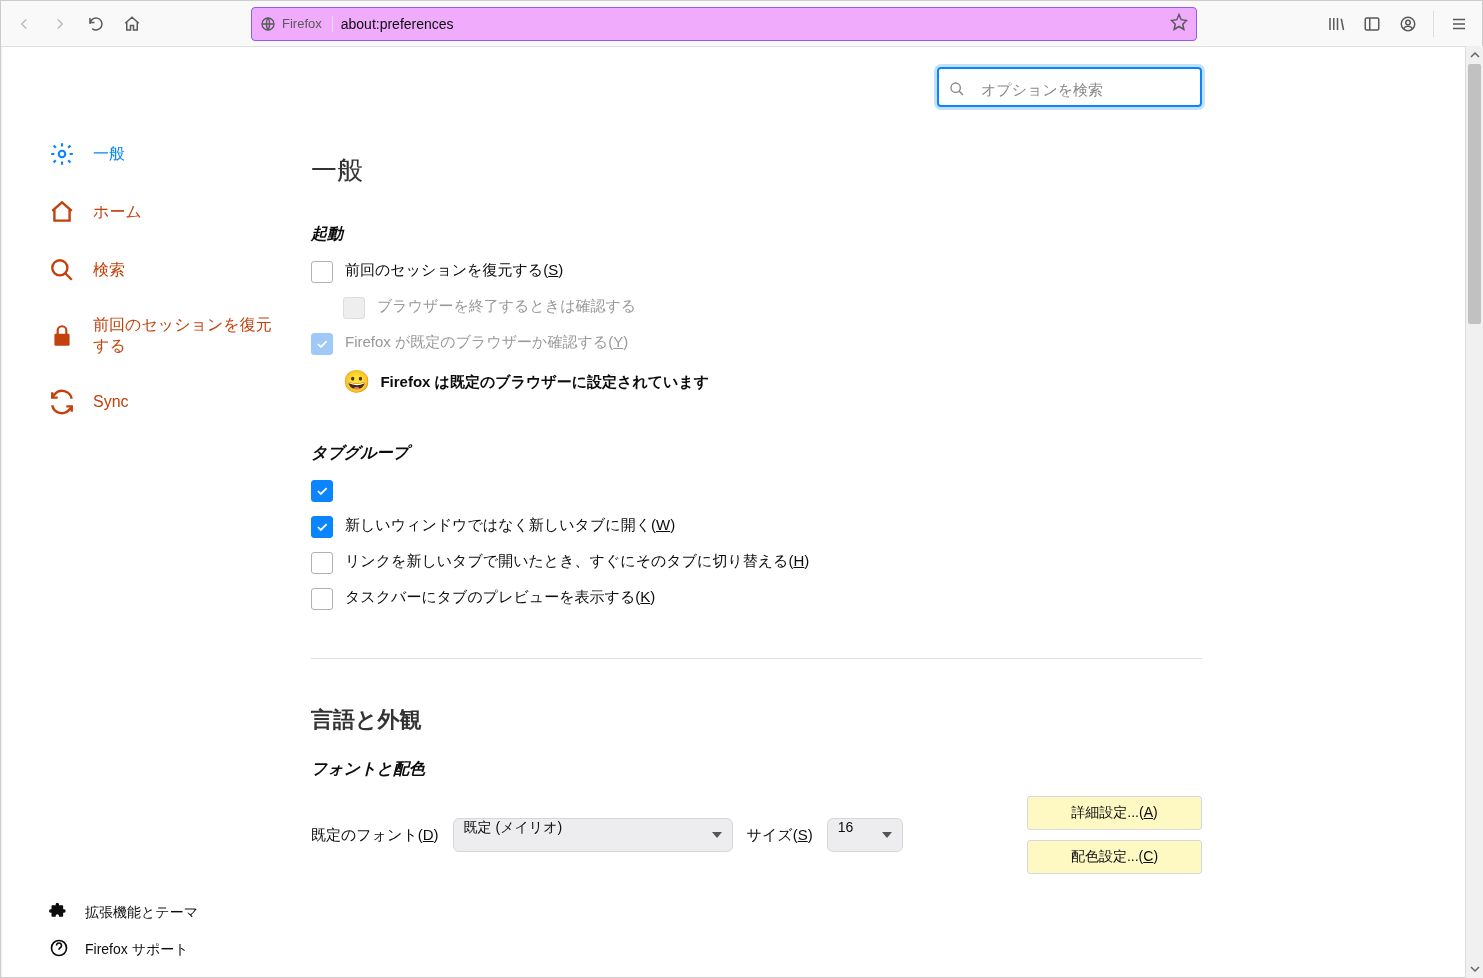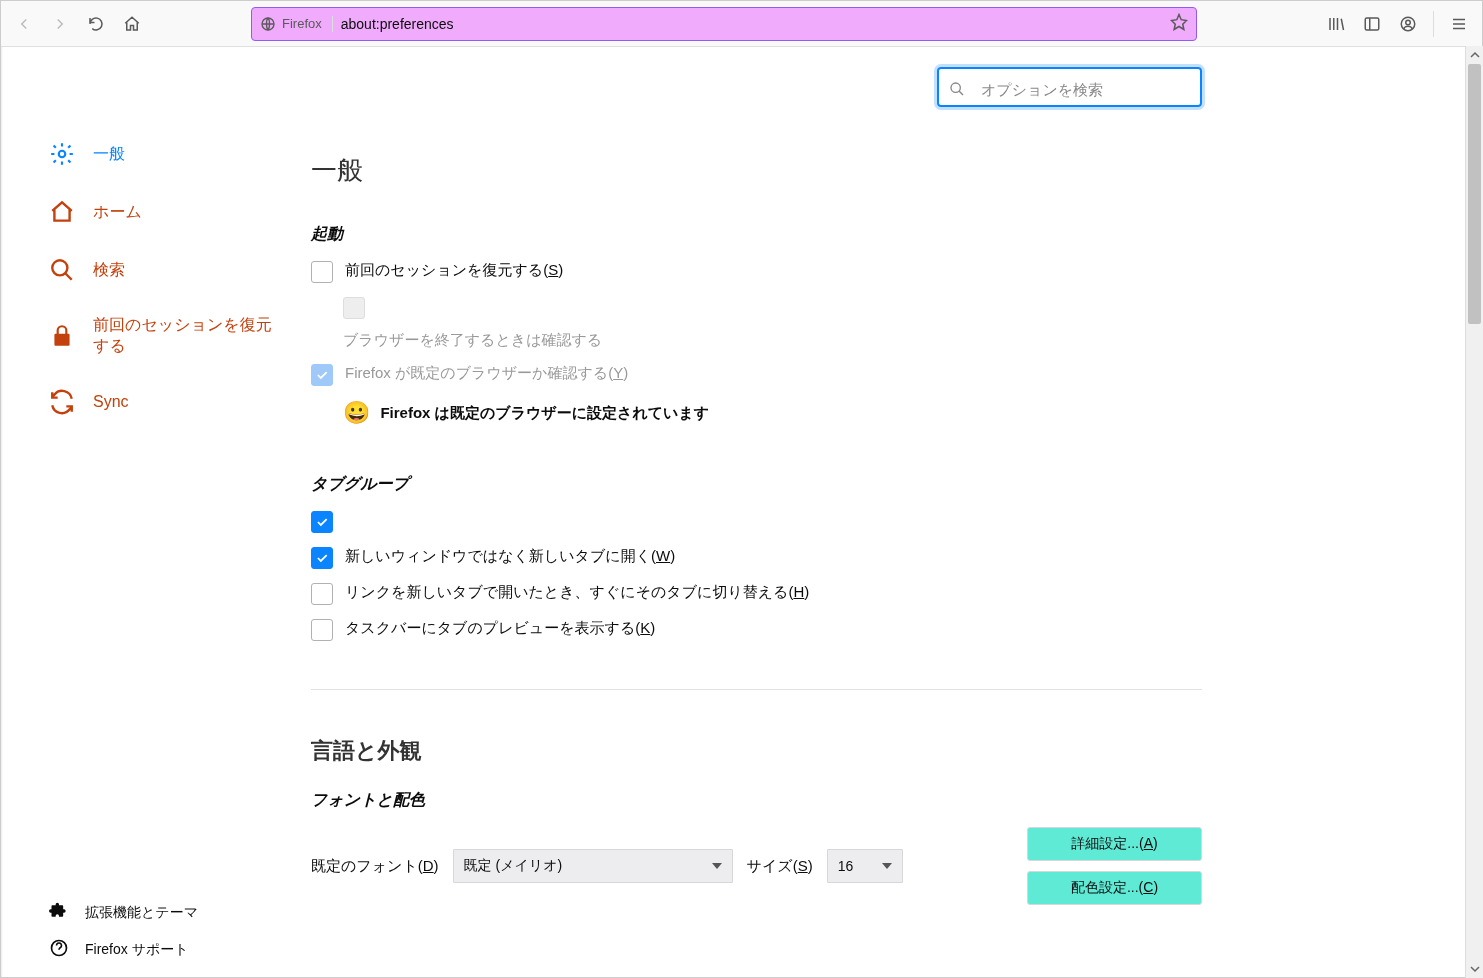--- a/index.html
+++ b/index.html
@@ -38,41 +38,41 @@
   .search-wrap { display: flex; justify-content: flex-end; }
   .search-box { width: 265px; height: 40px; border: 2px solid #0a84ff; border-radius: 4px; display: flex; align-items: flex-start; padding: 12px 10px; gap: 16px; box-shadow: 0 0 0 3px rgba(10,132,255,0.25); }
   .search-box svg { width: 16px; height: 16px; color: #888; }
   .search-box .ph { color: #888; font-size: 15px; }
 
   h1 { font-size: 26px; font-weight: 400; margin: 46px 0 36px 0; color: #333; }
   h2 { font-size: 22px; font-weight: 700; margin: 46px 0 24px 0; color: #333; }
   .section-title { font-size: 16px; font-weight: 700; margin-bottom: 16px; font-style: italic; }
 
   .check-row { display: flex; align-items: flex-start; gap: 12px; margin-bottom: 14px; font-size: 15px; }
-  .check-row.indent { margin-left: 32px; flex-direction: column; }
+  .check-row.indent { margin-left: 32px; }
   .check-row.disabled { color: #999; }
   .chk { width: 22px; height: 22px; border: 1px solid #b1b1b3; border-radius: 3px; background: #fff; display: flex; align-items: center; justify-content: center; flex-shrink: 0; }
   .chk.checked { background: #0a84ff; border-color: #0a84ff; }
   .chk.checked-disabled { background: #9ec9f8; border-color: #9ec9f8; }
   .chk svg { width: 14px; height: 14px; color: #fff; }
   .chk.disabled { background: #eee; border-color: #ddd; }
   .accesskey { text-decoration: underline; }
   .label-disabled { color: #999; }
 
   .status-row { display: flex; align-items: center; gap: 10px; margin: 10px 0 10px 32px; font-size: 15px; font-weight: 700; }
   .emoji { font-size: 22px; }
 
   .hr { border: none; border-top: 1px solid #e0e0e0; margin: 48px 0 0 0; }
 
   .font-row { display: flex; align-items: center; gap: 14px; font-size: 15px; margin-top: 10px; }
-  .select { height: 34px; background: #ededf0; border: 1px solid #d7d7db; border-radius: 1px; display: flex; align-items: center; padding: 0 28px 0 10px; position: relative; font-size: 14px; }
+  .select { height: 34px; background: #ededf0; border: 1px solid #d7d7db; border-radius: 6px; display: flex; padding: 0 28px 0 10px; position: relative; font-size: 14px; }
   .select.wide { width: 280px; }
   .select.small { width: 76px; }
   .select::after { content: ""; position: absolute; right: 10px; top: 50%; width: 0; height: 0; border-left: 5px solid transparent; border-right: 5px solid transparent; border-top: 6px solid #555; transform: translateY(-50%); }
-  .btn { height: 34px; background: #5eead4; border: 1px solid #d7d7db; border-radius: 3px; padding: 0 14px; display: flex; align-items: center; justify-content: center; font-size: 14px; cursor: pointer; width: 175px; }
+  .btn { height: 34px; background: #fef9c3; border: 1px solid #d7d7db; border-radius: 3px; padding: 0 14px; display: flex; align-items: center; justify-content: center; font-size: 14px; cursor: pointer; width: 175px; }
   .font-right { display: flex; flex-direction: column; gap: 10px; margin-left: auto; }
 
   
   .vscroll { position: absolute; right: 0; top: 46px; bottom: 0; width: 18px; background: #f0f0f0; border-left: 1px solid #ddd; }
   .vscroll .arrow { height: 18px; display: flex; align-items: center; justify-content: center; color: #666; }
   .vscroll .thumb { position: absolute; left: 2px; right: 2px; top: 18px; height: 260px; background: #c1c1c1; border-radius: 2px; }
   .vscroll .arrow-bottom { position: absolute; bottom: 0; left: 0; right: 0; }
   .vscroll svg { width: 10px; height: 10px; }
 </style>
 </head>

